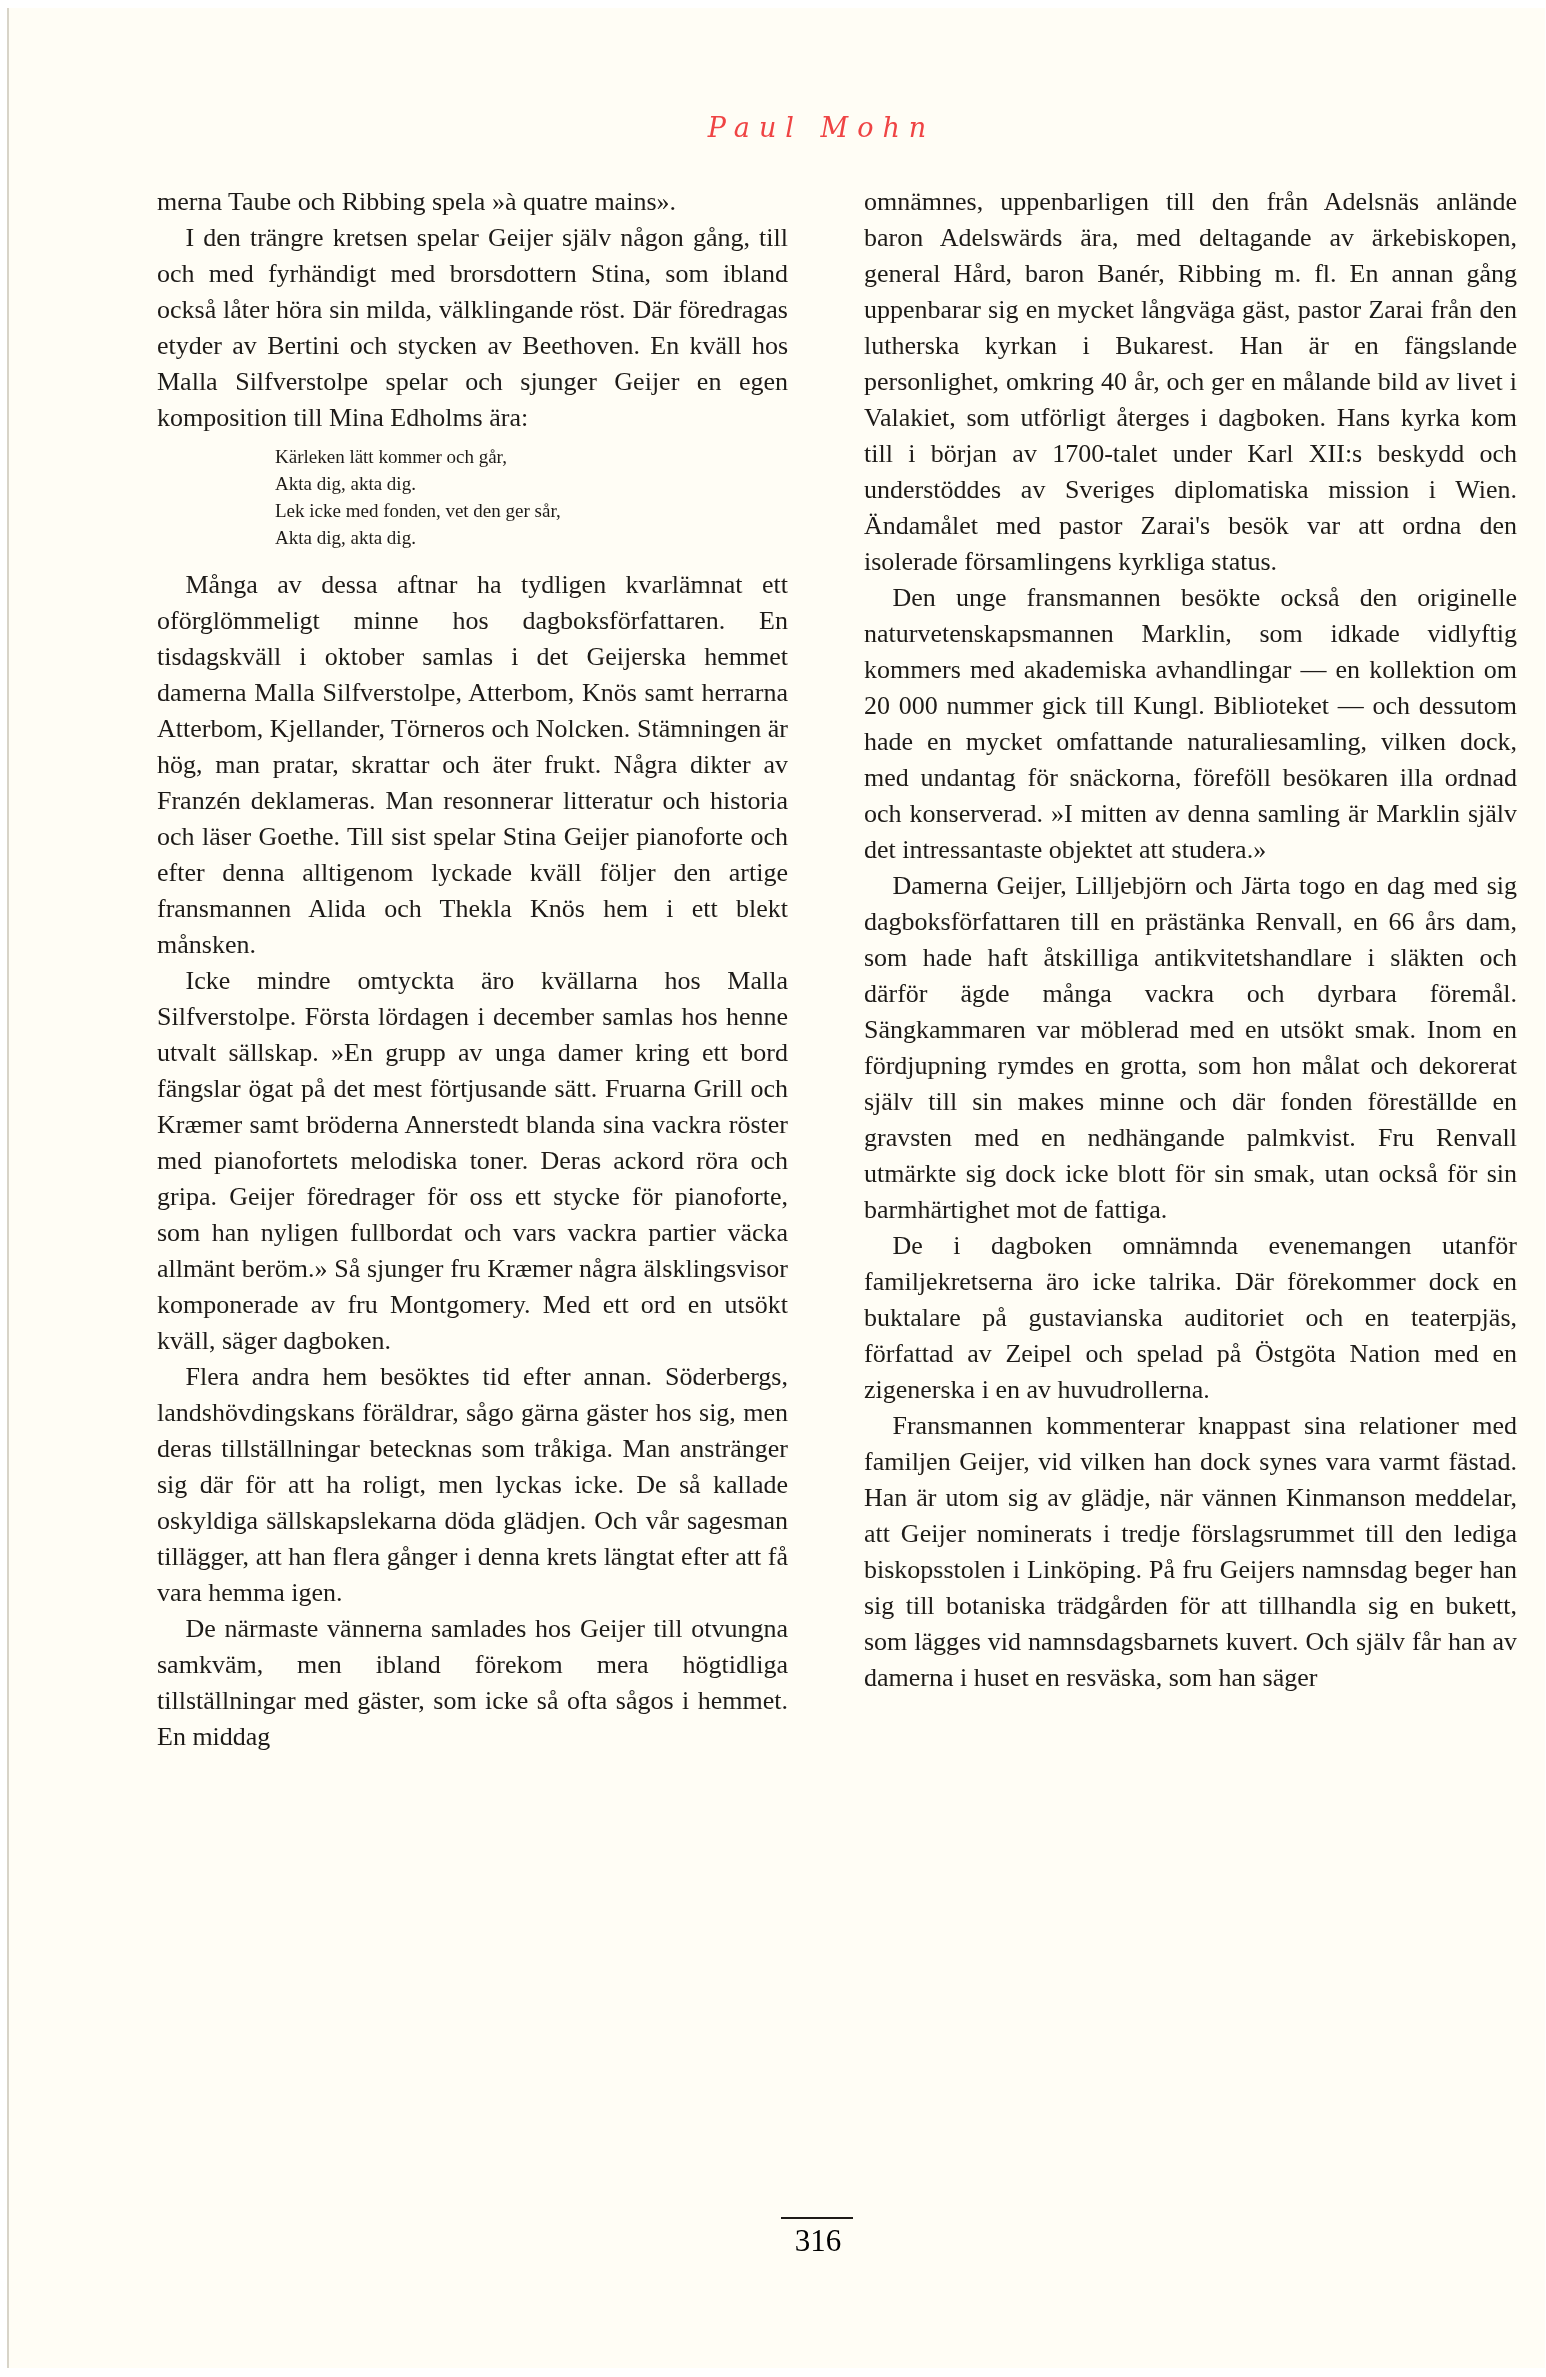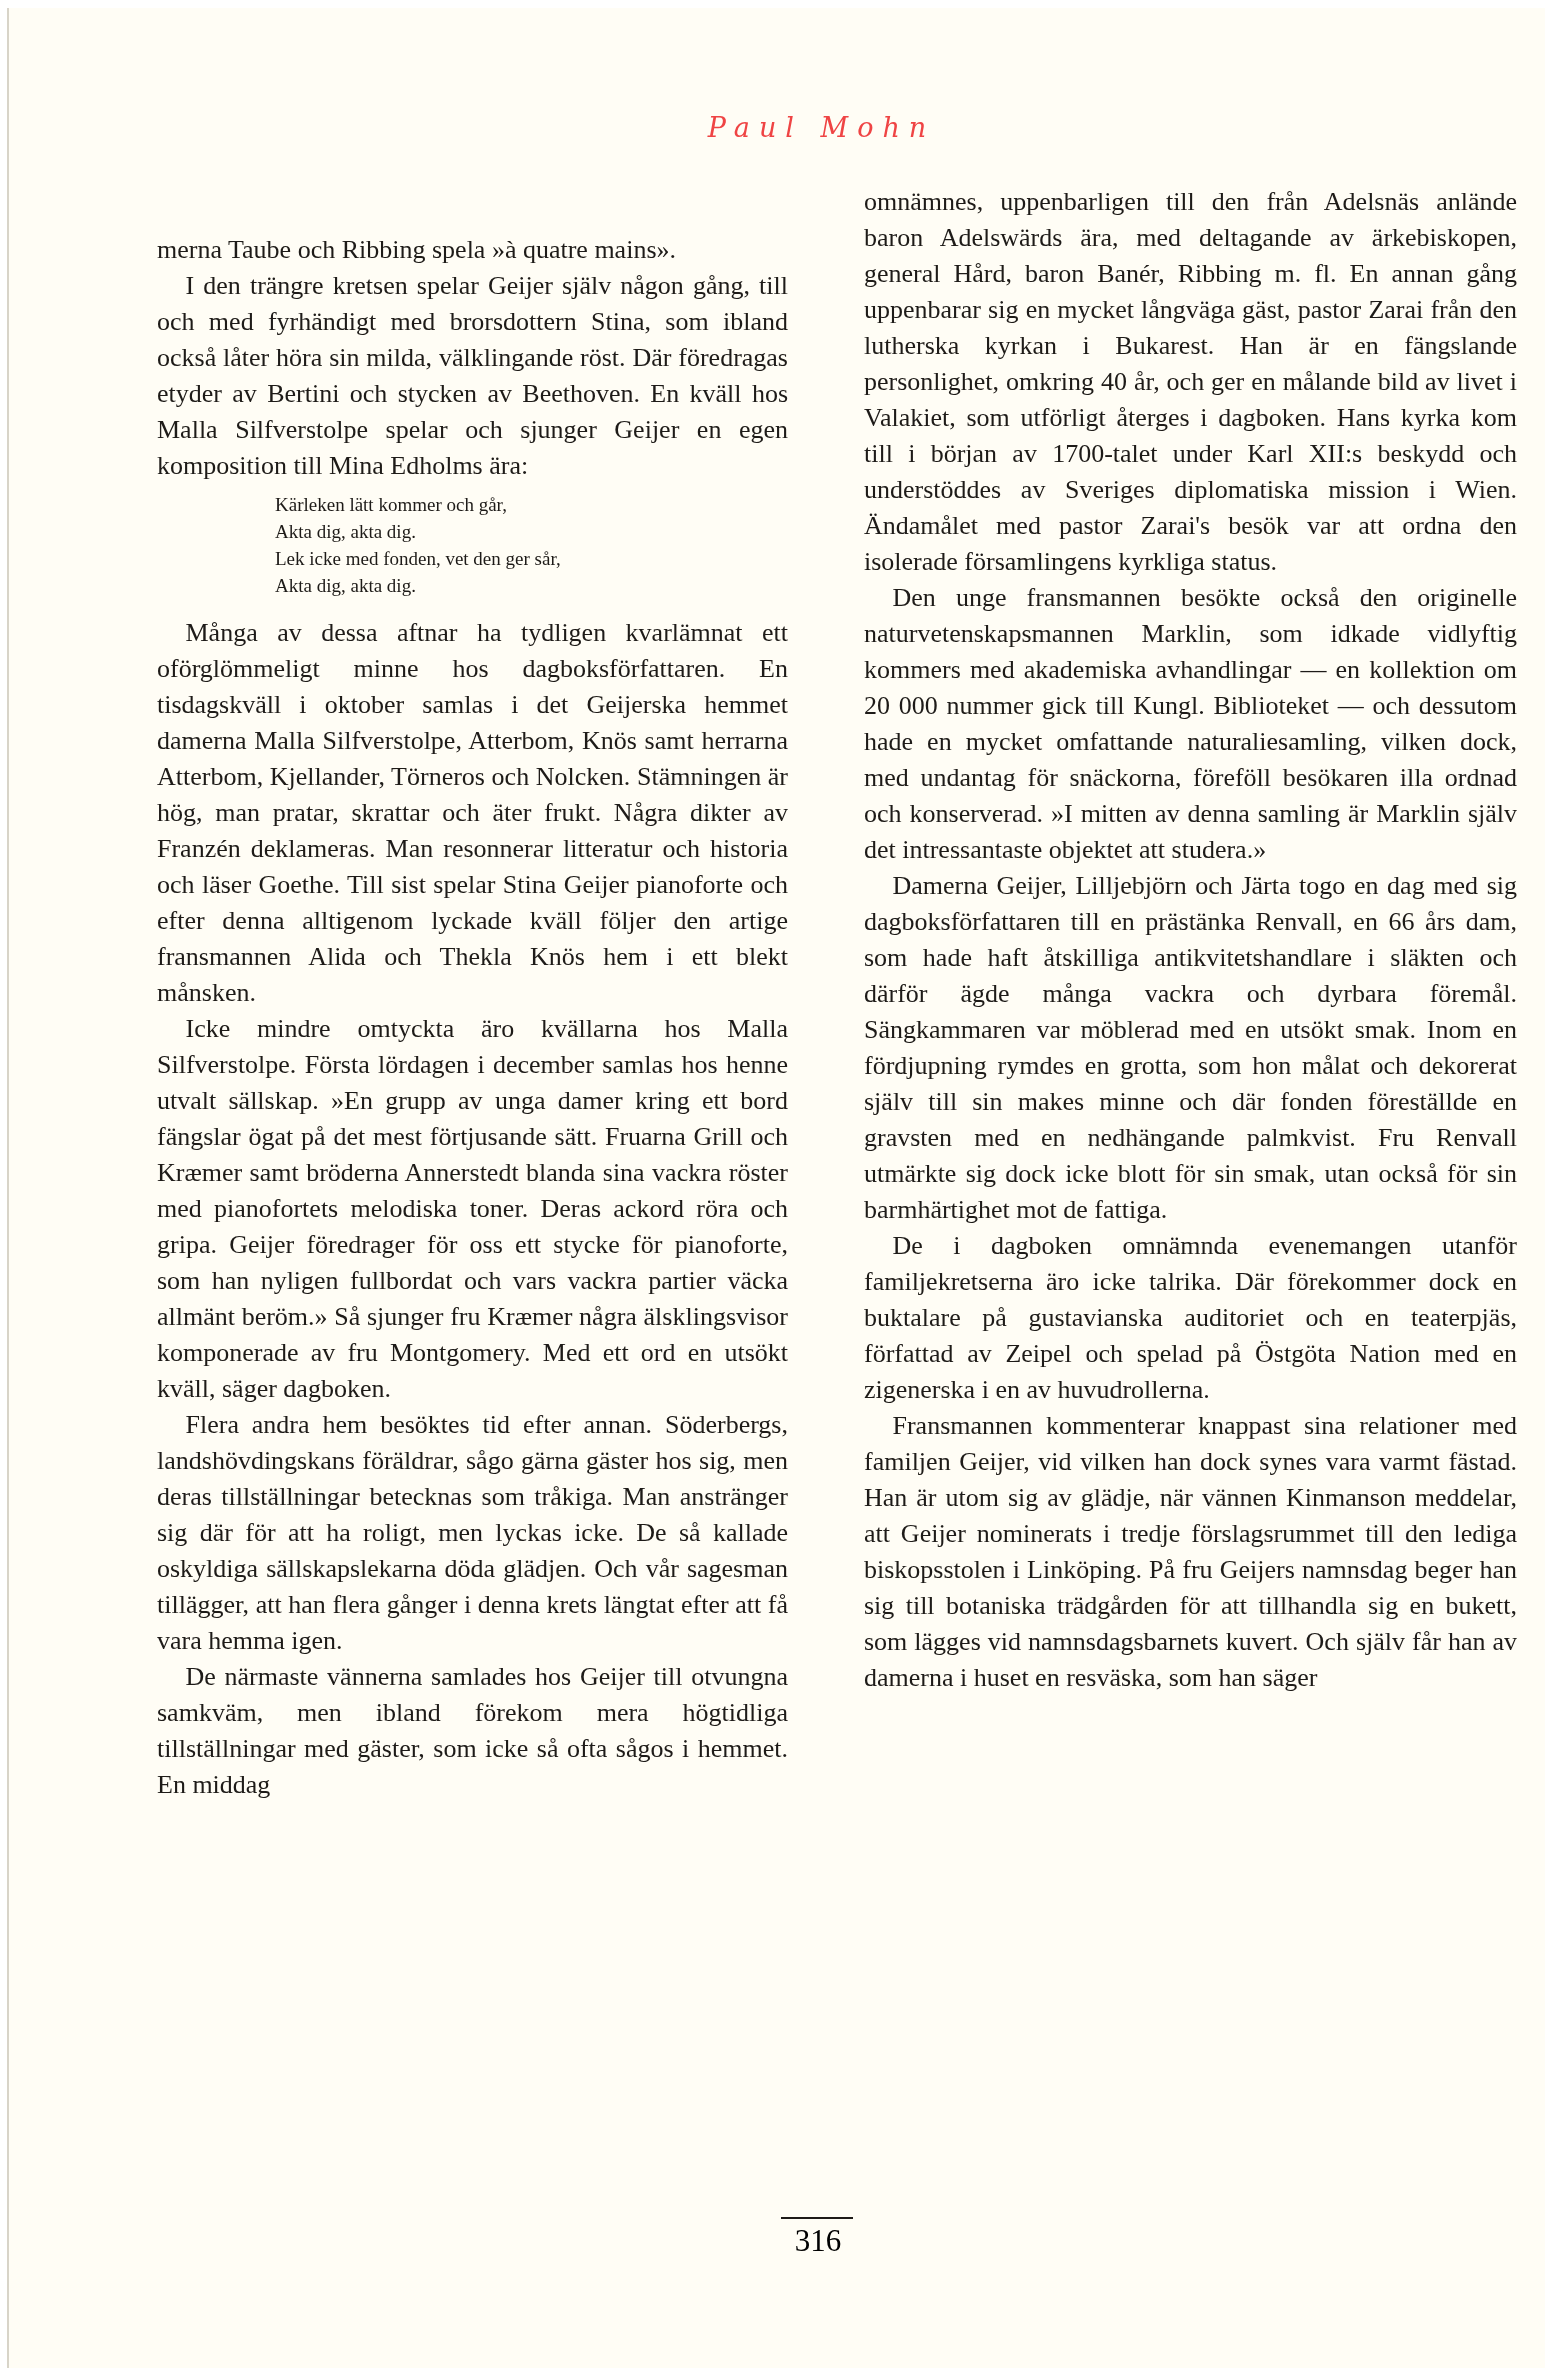--- a/index.html
+++ b/index.html
@@ -32,21 +32,21 @@
     position:absolute;
     top:184px;
     width:631px;
     font-family:"Liberation Serif", serif;
     font-size:26px;
     line-height:36px;
     color:#1e1b18;
     text-align:justify;
     hyphens:none;
   }
-  .col.left { left:157px;margin-top:48px; }
+  .col.left { left:157px; }
   .col.right { left:864px; width:653px; }
   .col p { margin:0; text-indent:0; }
   .col p.indent { text-indent:28.5px; }
   .poem {
     margin:6.5px 0 16.3px 118px;
     font-size:19px;
     line-height:27px;
     text-align:left;
   }
   .poem div { white-space:nowrap; }

